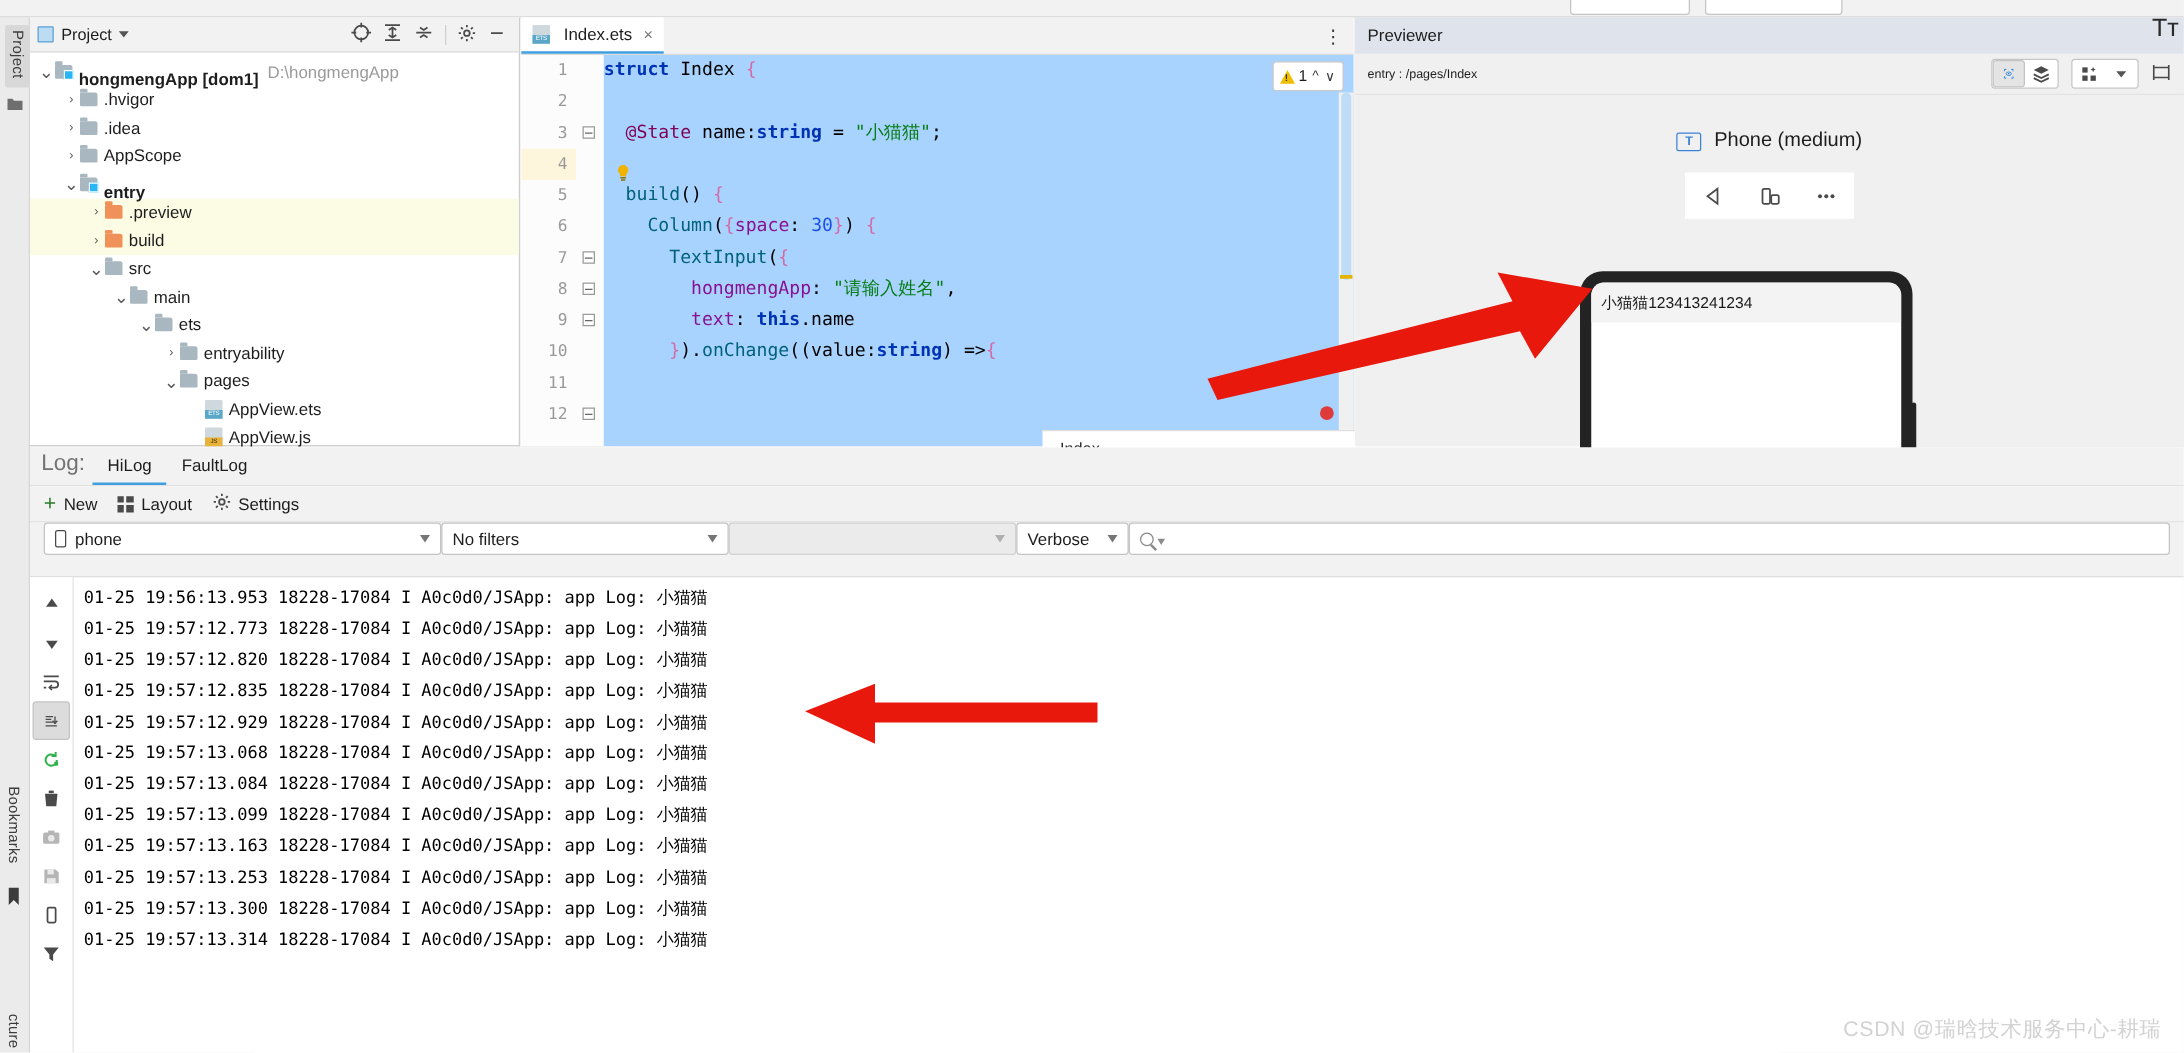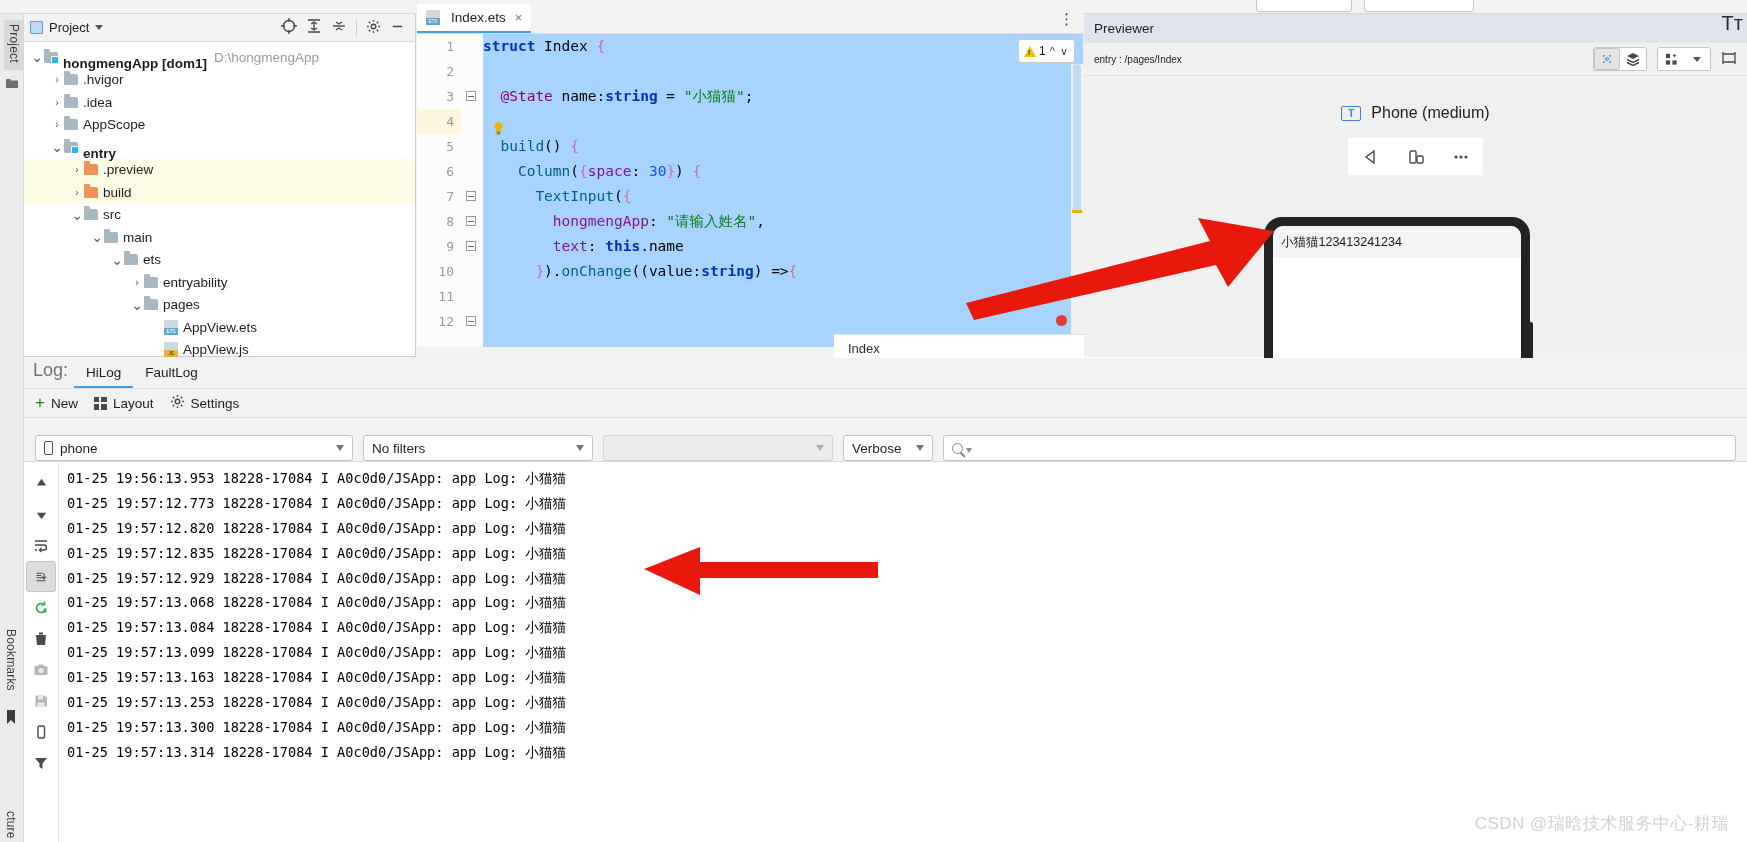--- a/index.html
+++ b/index.html
@@ -81,21 +81,21 @@
   .ets-ico .tag {
     position:absolute;left:0;bottom:0;width:14px;height:7px;background:#5aa7c8;
     color:#fff;font-size:5px;line-height:7px;text-align:center;letter-spacing:-0.3px;
   }
   .ets-ico.js .tag { background:#e8b33c; color:#3a2c00; }
   .tname.bold { font-weight:bold;margin-top:13px; }
   .tpath { color:#9a9a9a; margin-left:7px; }
 
   
   .editor {
-    position:absolute; left:417px; top:4px; width:666px; height:343px;
+    position:absolute; left:417px; top:14px; width:666px; height:343px;
     background:#fff; border-bottom:1px solid #cfcfcf;
   }
   .tabbar { height:30px; background:#f2f2f2; display:flex; align-items:stretch; border-bottom:1px solid #dcdcdc; position:relative;}
   .tab {
     background:#fff; display:flex; align-items:center; gap:6px; padding:0 9px;
     border-bottom:2px solid #3f9fe0; font-size:13.5px;
   }
   .tab .close { color:#777; font-size:13px; margin-left:3px; }
   .tab-more { margin-left:auto; display:flex; align-items:center; padding-right:8px; color:#3c3c3c; font-size:15px; letter-spacing:1px;}
   .code-area { position:relative; height:313px; overflow:hidden; background:#fff; }
@@ -218,21 +218,21 @@
   .log-tabs .lt.active { border-bottom-color:#3f9fe0; }
   .log-actions {
     height:29px; background:#f2f2f2; display:flex; align-items:center; gap:16px;
     padding-left:11px; border-bottom:1px solid #e0e0e0;
   }
   .la { display:flex; align-items:center; gap:6px; font-size:13.5px; color:#1d1d1d; }
   .la .plus { color:#2b7b2b; font-size:17px; line-height:14px; }
   .grid4 { width:13px;height:13px; display:grid; grid-template-columns:1fr 1fr; gap:2px; }
   .grid4 i { background:#4a4a4a; display:block; }
   .log-filters {
-    height:44px; background:#f2f2f2; display:flex; align-items:flex-end; gap:10px;
+    height:44px; background:#f2f2f2; display:flex; align-items:flex-start; 
     padding:0 11px; border-bottom:1px solid #d9d9d9;
   }
   .sel {
     height:26px; background:#fff; border:1px solid #c4c4c4; border-radius:3px;
     display:flex; align-items:center; padding:0 8px; font-size:13.5px; gap:7px;
   }
   .sel .ar { margin-left:auto; width:0;height:0;
     border-left:4.5px solid transparent;border-right:4.5px solid transparent;border-top:6px solid #757575;}
   .sel.dim { background:#ebebeb; border-color:#d2d2d2; }
   .phone-mini { width:9px;height:14px;border:1.4px solid #4a4a4a;border-radius:2px; flex:none;}

